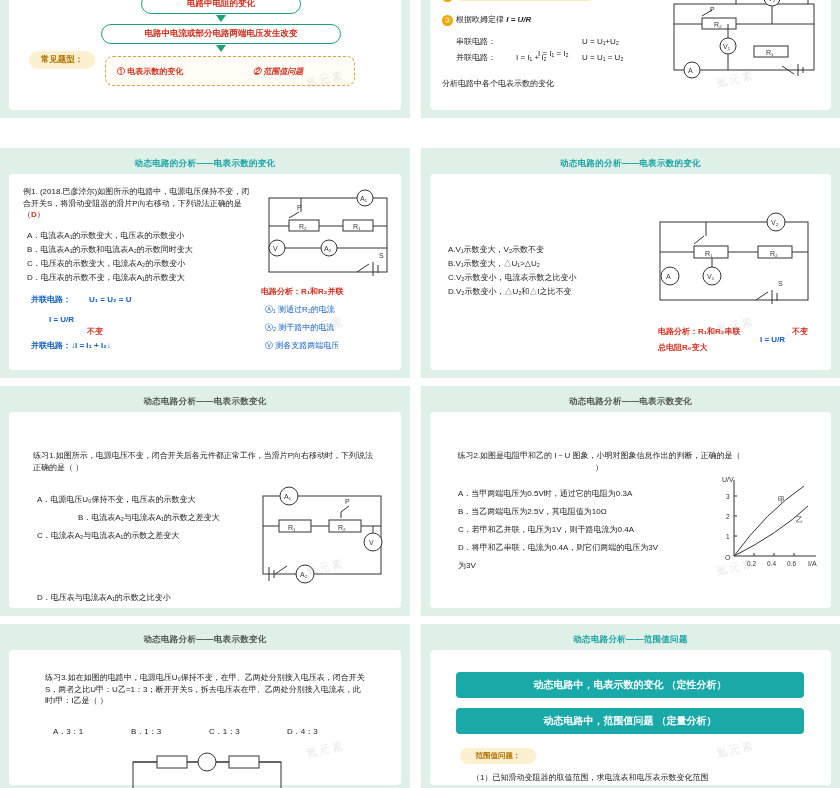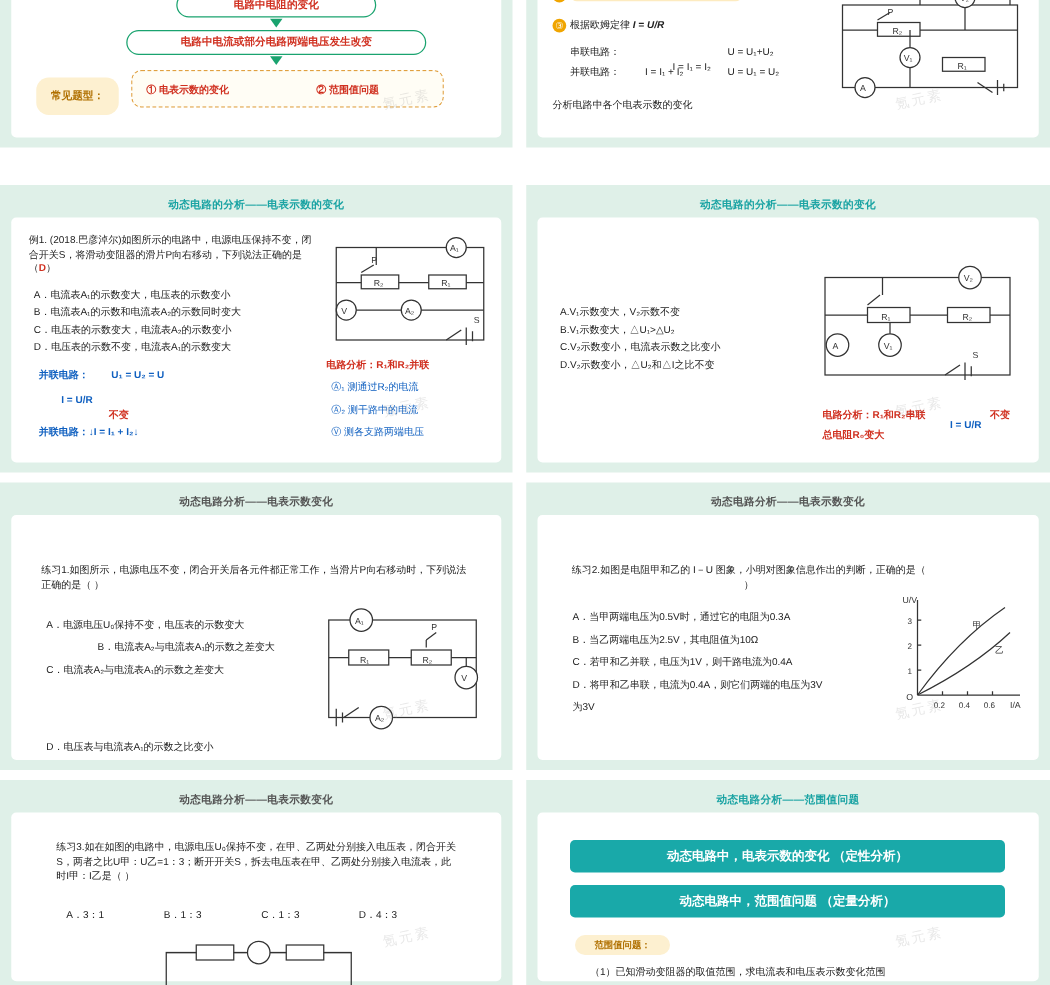--- a/index.html
+++ b/index.html
@@ -134,24 +134,24 @@
 <body>
 
 <div class="page">
 
   <div class="slide s1">
     <div class="slide-inner inner">
       <div class="box-green" style="left:132px; top:14px; width:160px; height:20px;">电路中电阻的变化</div>
       <div class="arrow-down" style="left:207px; top:35px;"></div>
       <div class="box-green" style="left:92px; top:44px; width:240px; height:20px;">电路中电流或部分电路两端电压发生改变</div>
       <div class="arrow-down" style="left:207px; top:65px;"></div>
-      <div class="pill-orange" style="left:20px; top:82px; width:66px; height:30px;">常见题型：</div>
+      <div class="pill-orange" style="left:20px; top:71px; width:66px; height:18px;">常见题型：</div>
       <div class="dash-box" style="left:96px; top:76px; width:250px; height:30px;"></div>
       <div class="txt red bold" style="left:108px; top:86px;">① 电表示数的变化</div>
-      <div class="txt red bold" style="left:244px; top:86px;">② 范围值问题</div>
+      <div class="txt red bold" style="left:244px; top:86px;font-style:italic;">② 范围值问题</div>
     </div>
   </div>
 
   <div class="slide s2">
     <div class="slide-inner inner">
       <div class="txt" style="left:12px; top:10px; width:250px;">
         <span class="num-badge">②</span><span class="hl-orange">滑片移动时，电路中电阻的变化情况</span>
         
       </div>
       <div class="txt" style="left:12px; top:34px;">

